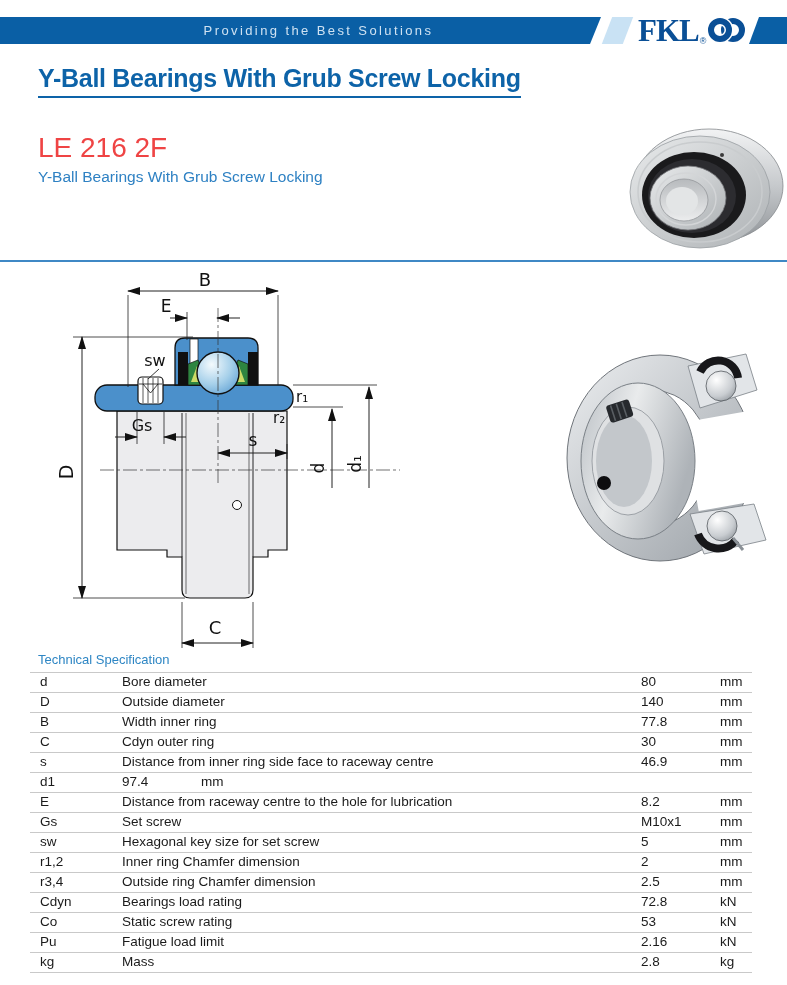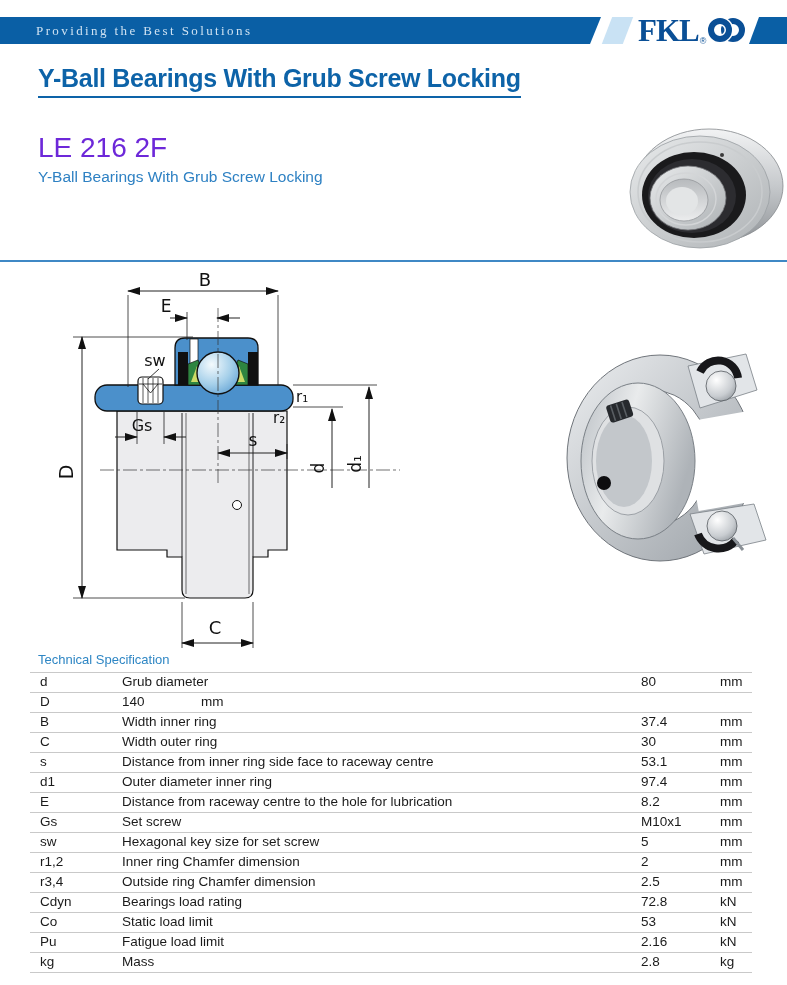--- a/index.html
+++ b/index.html
@@ -3,35 +3,35 @@
 <meta charset="utf-8">
 <style>
   html,body{margin:0;padding:0;background:#fff;}
   .page{position:relative;width:787px;height:985px;background:#fff;overflow:hidden;
         font-family:"Liberation Sans",sans-serif;}
 
   
   .bar{position:absolute;left:0;top:17px;width:601px;height:27px;background:#0a5fa5;
        clip-path:polygon(0 0,100% 0,calc(100% - 11px) 100%,0 100%);}
   .tagline{display:block;padding-left:36px;line-height:27px;font-size:13px;
-           letter-spacing:2.4px;color:#cfe2f2;font-family:Liberation Serif, serif;}
+           letter-spacing:2.4px;color:#cfe2f2;font-family:Liberation Sans, sans-serif;text-align:center;}
   .stripe{position:absolute;left:607px;top:17px;width:21px;height:27px;background:#c9e2f4;
           transform:skewX(-21deg);}
   .fkl-wrap{position:absolute;left:638px;top:12px;height:34px;display:flex;align-items:flex-end;}
   .fkl{font-family:"Liberation Serif",serif;font-weight:bold;font-size:31px;line-height:31px;
        color:#0a4f96;letter-spacing:-1px;}
   .reg{font-size:9px;color:#0a4f96;margin-left:1px;margin-top:1px;}
   .rings{margin-left:2px;margin-top:2px;}
   .endblock{position:absolute;left:749px;top:17px;width:38px;height:27px;background:#0a5fa5;
             clip-path:polygon(10px 0,100% 0,100% 100%,0 100%);}
 
   
   .title{position:absolute;left:38px;top:64px;font-size:25px;font-weight:bold;color:#0d63a8;
          border-bottom:2px solid #0d63a8;padding-bottom:3px;letter-spacing:-0.3px;}
-  .model{position:absolute;left:38px;top:132px;font-size:28px;color:#6d28d9;}
+  .model{position:absolute;left:38px;top:132px;font-size:28px;color:#ef4444;}
   .subtitle{position:absolute;left:38px;top:168px;font-size:15.5px;color:#2e81c3;}
 
   .divider{position:absolute;left:0;top:260px;width:787px;height:2px;background:#3f88c5;}
 
   .photo{position:absolute;left:614px;top:126px;}
   .draw{position:absolute;left:55px;top:272px;}
   .render{position:absolute;left:540px;top:328px;}
 
   
   .spec-head{position:absolute;left:38px;top:652px;font-size:13px;color:#2e86c4;}
@@ -232,55 +232,55 @@
       <line x1="85" y1="75" x2="85" y2="91" stroke="#595e63" stroke-width="1.6"></line>
     </g>
 
     <circle cx="64" cy="155" r="7" fill="#0d0d0f"></circle>
   </svg>
 
   <div class="spec-head">Technical Specification</div>
   <div class="spec">
     <div class="row">
       <span class="c-sym">d</span>
-      <span class="c-desc">Grub diameter</span>
+      <span class="c-desc">Bore diameter</span>
       <span class="c-val">80</span>
       <span class="c-unit">mm</span>
     </div>
 
     <div class="row">
       <span class="c-sym">D</span>
+      <span class="c-desc">Outside diameter</span>
       <span class="c-val">140</span>
       <span class="c-unit">mm</span>
     </div>
 
     <div class="row">
       <span class="c-sym">B</span>
       <span class="c-desc">Width inner ring</span>
-      <span class="c-val">37.4</span>
+      <span class="c-val">77.8</span>
       <span class="c-unit">mm</span>
     </div>
 
     <div class="row">
       <span class="c-sym">C</span>
-      <span class="c-desc">Width outer ring</span>
+      <span class="c-desc">Cdyn outer ring</span>
       <span class="c-val">30</span>
       <span class="c-unit">mm</span>
     </div>
 
     <div class="row">
       <span class="c-sym">s</span>
       <span class="c-desc">Distance from inner ring side face to raceway centre</span>
-      <span class="c-val">53.1</span>
+      <span class="c-val">46.9</span>
       <span class="c-unit">mm</span>
     </div>
 
     <div class="row">
       <span class="c-sym">d1</span>
-      <span class="c-desc">Outer diameter inner ring</span>
       <span class="c-val">97.4</span>
       <span class="c-unit">mm</span>
     </div>
 
     <div class="row">
       <span class="c-sym">E</span>
       <span class="c-desc">Distance from raceway centre to the hole for lubrication</span>
       <span class="c-val">8.2</span>
       <span class="c-unit">mm</span>
     </div>
@@ -315,21 +315,21 @@
 
     <div class="row">
       <span class="c-sym">Cdyn</span>
       <span class="c-desc">Bearings load rating</span>
       <span class="c-val">72.8</span>
       <span class="c-unit">kN</span>
     </div>
 
     <div class="row">
       <span class="c-sym">Co</span>
-      <span class="c-desc">Static load limit</span>
+      <span class="c-desc">Static screw rating</span>
       <span class="c-val">53</span>
       <span class="c-unit">kN</span>
     </div>
 
     <div class="row">
       <span class="c-sym">Pu</span>
       <span class="c-desc">Fatigue load limit</span>
       <span class="c-val">2.16</span>
       <span class="c-unit">kN</span>
     </div>

